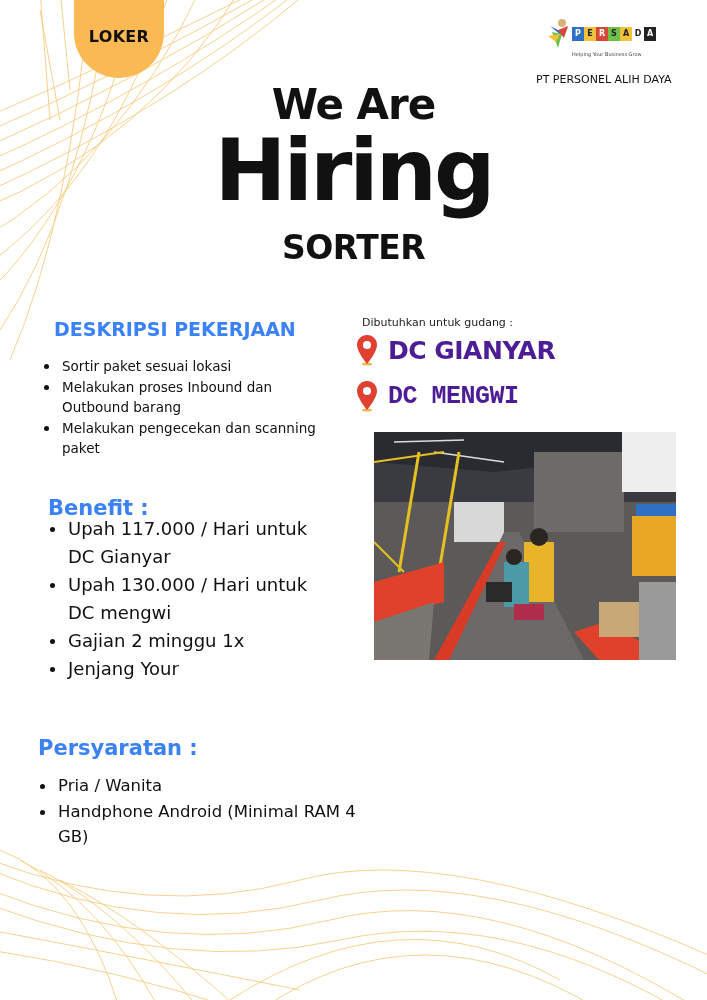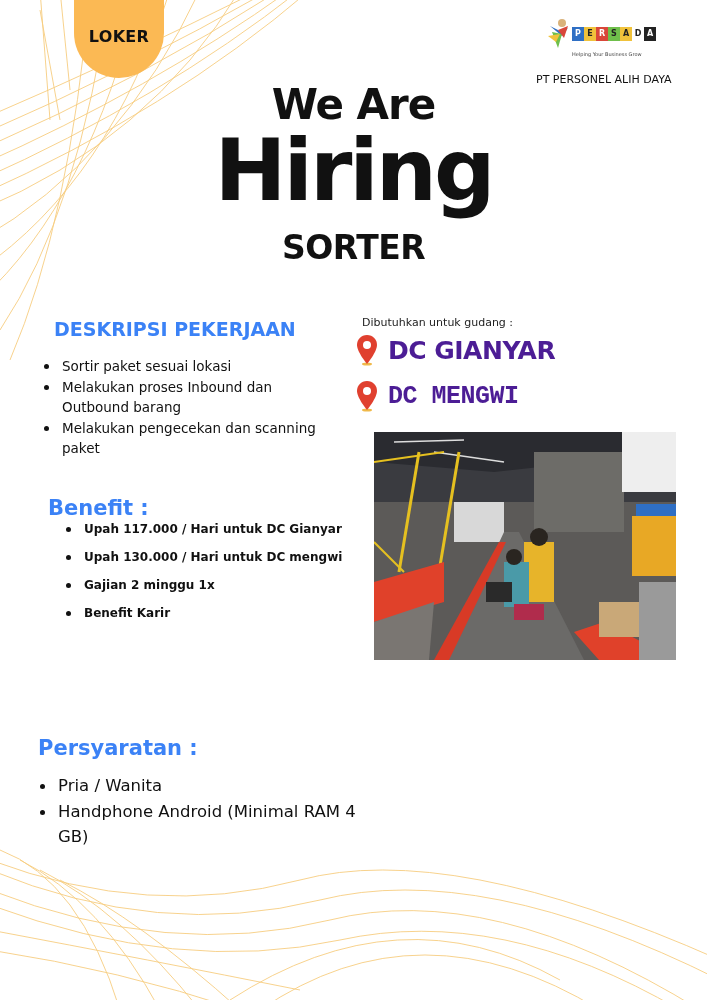--- a/index.html
+++ b/index.html
@@ -19,21 +19,21 @@
   .hero-2 { top: 120px; font-size: 86px; letter-spacing: -3px; line-height: 100px; padding-left: 0px; }
   .hero-3 { top: 228px; font-size: 33px; letter-spacing: -0.5px; }
   .section-title { position: absolute; font-weight: bold; color: #3b82f6; text-align: center; }
   .desc-title { left: 54px; top: 318px; font-size: 19px; }
   ul.bullets { position: absolute; margin: 0; padding: 0; list-style: none; }
   ul.bullets li { position: relative; padding-left: 22px; }
   ul.bullets li::before { content: ""; position: absolute; left: 4px; width: 5px; height: 5px; border-radius: 50%; background: #111; }
   .desc-list { left: 40px; top: 356px; width: 300px; font-size: 13.5px; line-height: 20.5px; }
   .desc-list li::before { top: 8px; }
   .benefit-title { left: 48px; top: 484px; font-size: 21px; margin-top: 12px; }
-  .benefit-list { left: 62px; top: 515px; width: 290px; font-size: 12px; line-height: 28px; font-weight: bold; }
+  .benefit-list { left: 46px; top: 515px; width: 290px; font-size: 18px; line-height: 28px; }
   .benefit-list li::before { top: 12px; width: 6px; height: 6px; }
   .req-title { left: 38px; top: 736px; font-size: 21px; }
   .req-list { left: 36px; top: 773px; width: 340px; font-size: 16.5px; line-height: 25.5px; }
   .req-list li::before { top: 11px; width: 6px; height: 6px; }
   .needed { position: absolute; left: 362px; top: 316px; font-size: 11px; font-weight: normal; color: #222; }
   .loc { position: absolute; left: 356px; display: flex; align-items: center; }
   .loc .pin { width: 22px; height: 32px; margin-right: 10px; }
   .loc span { font-size: 25px; font-weight: bold; letter-spacing: -0.5px; color: #4c1d95; }
   .loc-1 { top: 334px; }
   .loc-2 { top: 380px; font-family: Liberation Mono, monospace; }
@@ -162,20 +162,20 @@
     <rect x="225" y="170" width="40" height="35" fill="#c9a878"></rect>
     <rect x="265" y="150" width="37" height="78" fill="#9a9a9a"></rect>
   </svg>
 </div>
 
 <div class="section-title benefit-title">Benefit :</div>
 <ul class="bullets benefit-list">
   <li>Upah 117.000 / Hari untuk DC Gianyar</li>
   <li>Upah 130.000 / Hari untuk DC mengwi</li>
   <li>Gajian 2 minggu 1x</li>
-  <li>Benefit Karir</li>
+  <li>Jenjang Your</li>
 </ul>
 
 <div class="section-title req-title">Persyaratan :</div>
 <ul class="bullets req-list">
   <li>Pria / Wanita</li>
   <li>Handphone Android (Minimal RAM 4 GB)</li>
 </ul>
 
 </body></html>

